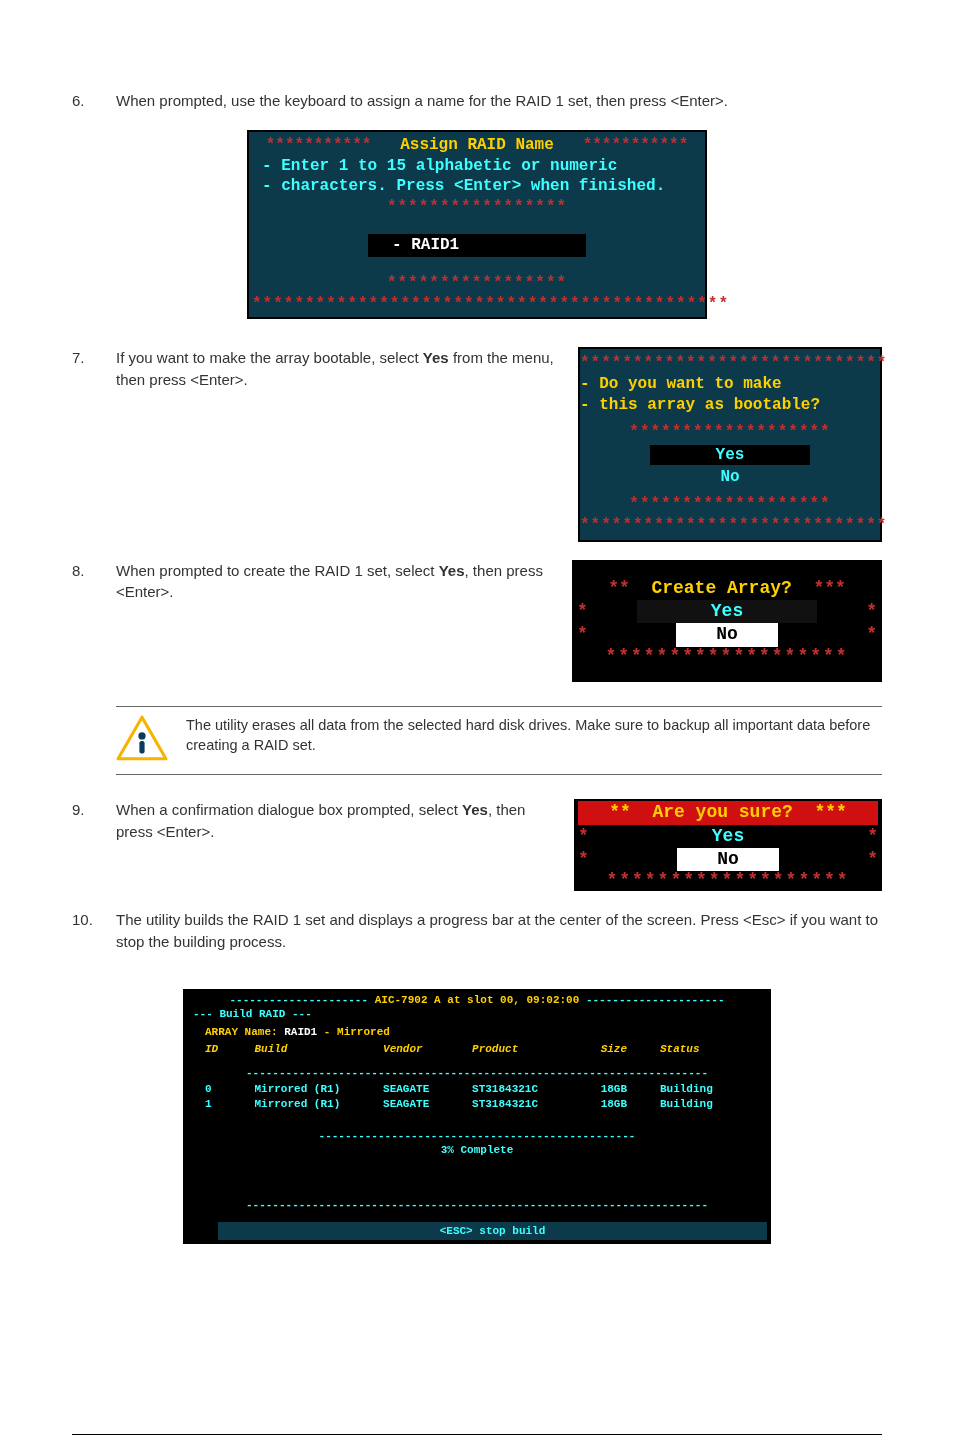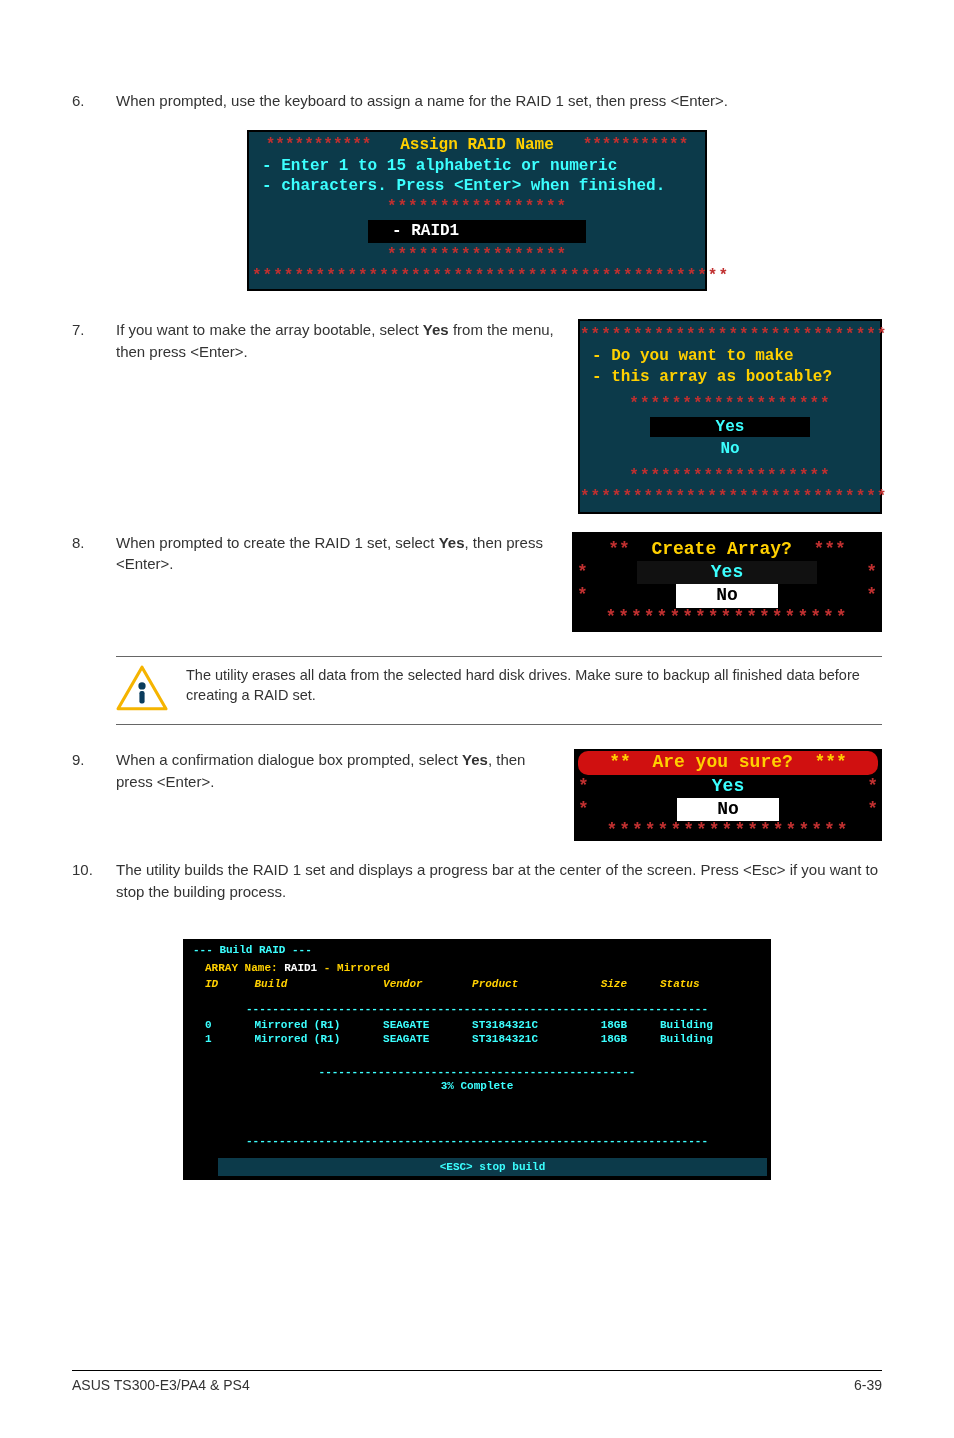--- a/index.html
+++ b/index.html
@@ -55,47 +55,47 @@
     width: 450px;
     background: #0c3a4a;
     border: 2px solid #000;
     padding: 3px;
   }
   .assign-title-row { color: #ffd000; text-align: center; }
   .assign-title-row .stars { color: #c03030; }
   .assign-lines { color: #3cffff; padding-left: 10px; }
   .assign-input-border { color: #c03030; text-align:center; letter-spacing: 1px; }
   .assign-input {
-    margin: 2px auto;
+    margin: 16px auto;
     width: 170px;
     background: #000;
     color: #fff;
     padding: 1px 24px;
   }
   .assign-bottom { color: #c03030; text-align:center; letter-spacing:1px; }
 
   
   .boot-box {
     width: 300px;
     background: #0c3a4a;
     border: 2px solid #000;
     padding: 4px 0;
   }
   .boot-border { color: #c03030; text-align:center; letter-spacing:1px; }
-  .boot-q { color: #ffd000; padding-left: 12px; }
+  .boot-q { color: #ffd000; padding-left: 0; }
   .boot-inner-border { color: #c03030; text-align:center; letter-spacing:1px; margin-top:6px; }
   .boot-yes { margin: 2px auto; width: 160px; background:#000; color:#3cffff; text-align:center; }
   .boot-no { color:#3cffff; text-align:center; }
 
   
   .create-box {
     width: 300px;
     background: #000;
     border: 1px solid #000;
-    padding: 5px 4px;
+    padding: 16px 4px;
     font-size: 18px;
   }
   .create-title { color: #ffd000; text-align:center; }
   .create-title .stars { color: #c03030; }
   .create-yes { width: 180px; margin: 0 auto; text-align:center; color:#3cffff; background:#111; }
   .create-no { text-align:center; color:#3cffff; }
   .create-no-inner { display:inline-block; background:#fff; color:#000; padding: 0 40px; }
   .create-stars { color:#c03030; text-align:center; font-size:18px; letter-spacing:2px; line-height:1; }
   .side-star { color:#c03030; }
 
@@ -116,21 +116,21 @@
     flex-shrink: 0;
   }
 
   
   .sure-box {
     width: 300px;
     background: #000;
     padding: 2px 4px;
     font-size: 18px;
   }
-  .sure-title { color:#ffd000; text-align:center; background: #d01010; border-radius: 10px; }
+  .sure-title { color:#ffd000; text-align:center; background: #d01010; }
   .sure-title .stars { color:#ffd000; }
   .sure-yes-row { display:flex; align-items:center; }
   .sure-yes { flex:1; text-align:center; color:#3cffff; background:#000; font-size:18px; }
   .sure-no-row { display:flex; align-items:center; }
   .sure-no { flex:1; text-align:center; }
   .sure-no .inner { display:inline-block; background:#fff; color:#000; padding:0 40px; }
   .sure-stars { color:#c03030; text-align:center; letter-spacing:2px; font-size:18px; line-height:1; }
 
   
   .build-box {
@@ -254,21 +254,21 @@
   </div>
 
   <div class="note-block">
     <div class="warn-icon">
       <svg viewBox="0 0 50 44" width="52" height="46">
         <path d="M25 2 L48 42 L2 42 Z" fill="none" stroke="#f5b400" stroke-width="3" stroke-linejoin="round"></path>
         <circle cx="25" cy="20" r="3.5" fill="#0b3c5c"></circle>
         <rect x="22.5" y="25" width="5" height="12" rx="2" fill="#0b3c5c"></rect>
       </svg>
     </div>
-    <div>The utility erases all data from the selected hard disk drives. Make sure to backup all finished data before creating a RAID set.</div>
+    <div>The utility erases all data from the selected hard disk drives. Make sure to backup all important data before creating a RAID set.</div>
   </div>
 
   <div class="step">
     <div class="step-num">9.</div>
     <div class="step-body step-row">
       <div class="step-text">
         <span>When a confirmation dialogue box prompted, select </span><b>Yes</b><span>, then press &lt;Enter&gt;.</span>
       </div>
       <div class="step-img">
         <div class="term sure-box">
@@ -293,20 +293,23 @@
     </div>
   </div>
 
   <div class="step">
     <div class="step-num">10.</div>
     <div class="step-body">The utility builds the RAID 1 set and displays a progress bar at the center of the screen. Press &lt;Esc&gt; if you want to stop the building process.</div>
   </div>
 
   <div class="center-img">
     <div class="term build-box">
+      <div class="build-topline">
+        <span>---------------------</span><span class="yellow"> AIC-7902 A at slot 00, 09:02:00 </span><span>---------------------</span>
+      </div>
       <div class="build-topline" style="text-align:left;padding-left:6px;">--- Build RAID ---</div>
       <div class="build-header" style="margin-top:4px;">
         <span class="yellow">ARRAY Name: </span><span class="white">RAID1</span><span class="yellow"> - Mirrored</span>
       </div>
       <div class="build-cols">
         <span>ID</span>
         <span>Build</span>
         <span>Vendor</span>
         <span>Product</span>
         <span>Size</span>

